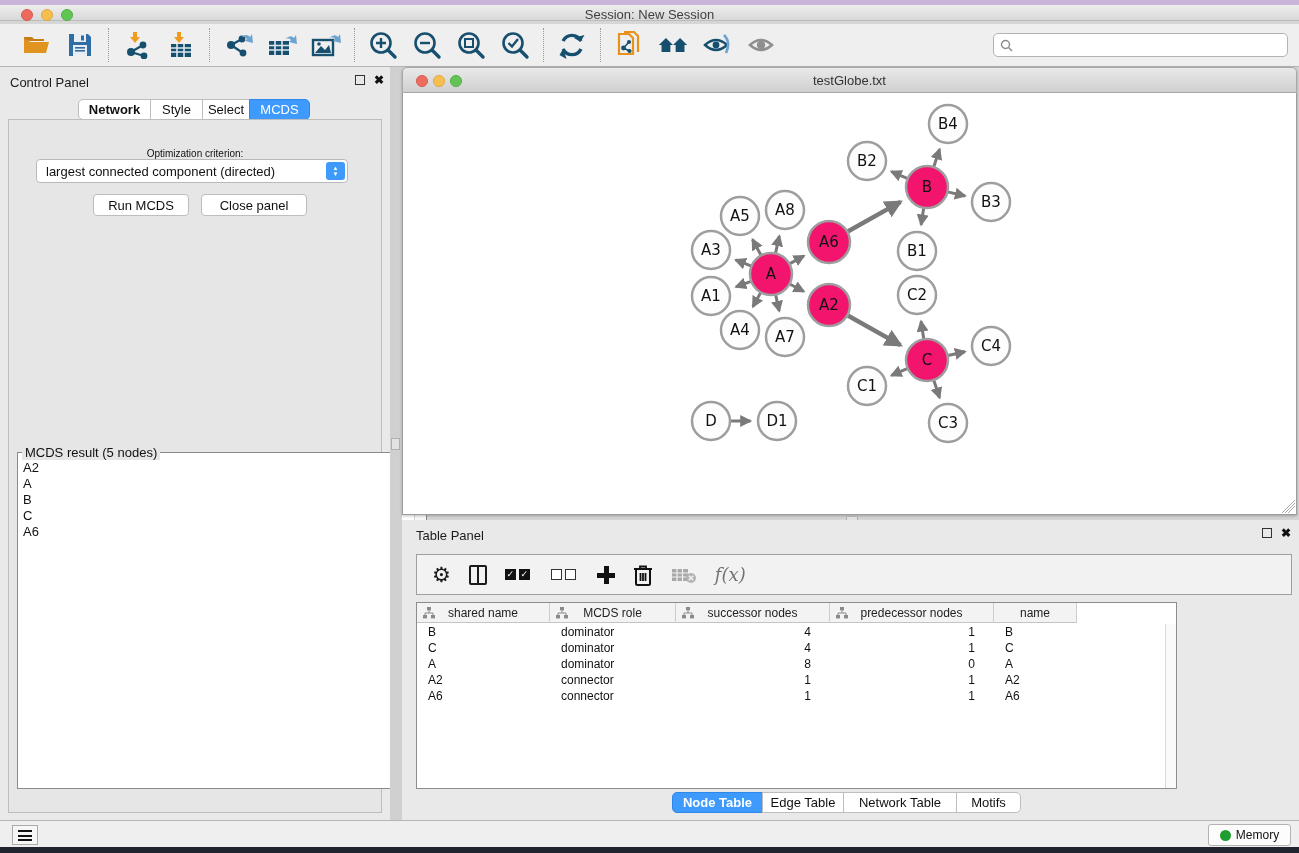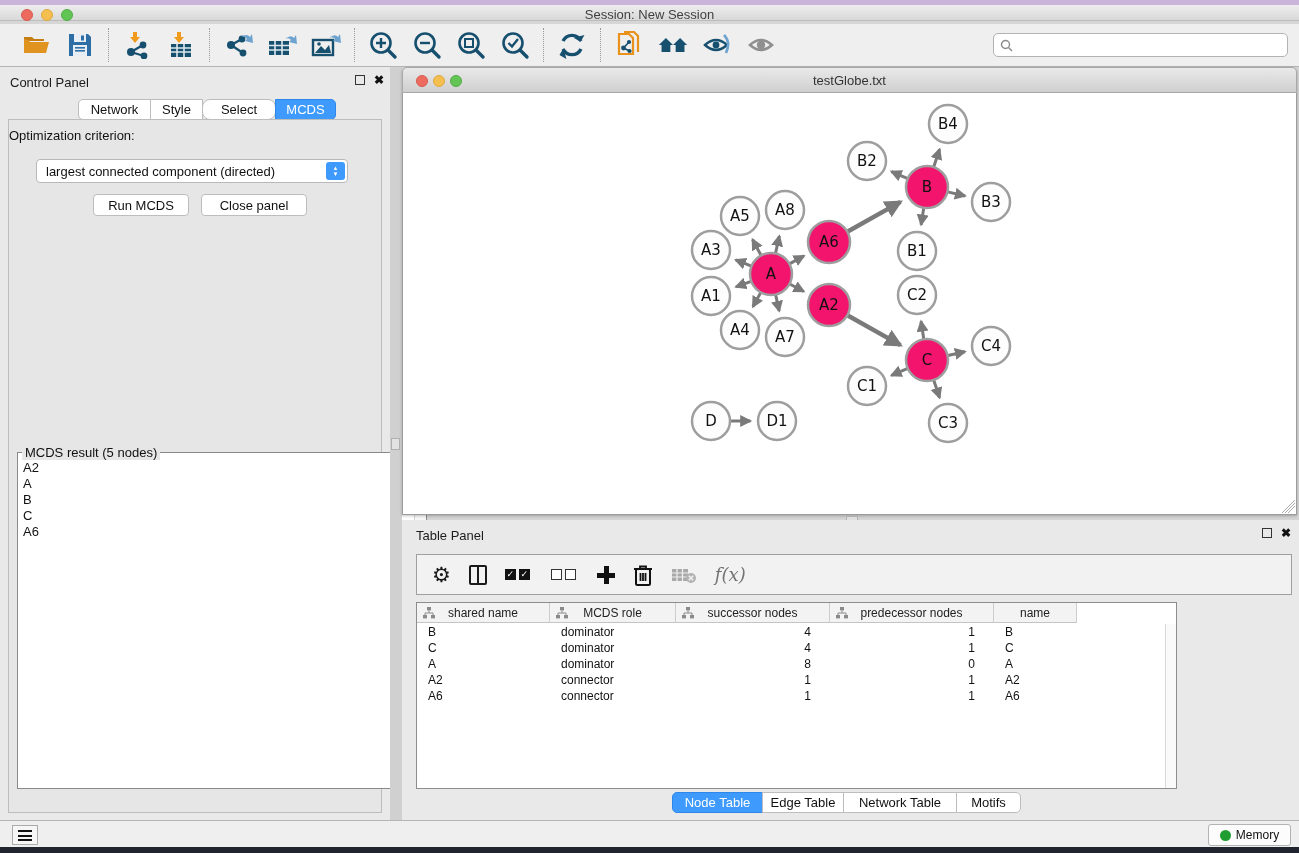--- a/index.html
+++ b/index.html
@@ -35,29 +35,29 @@
   
   .control-panel { position:absolute; left:0; top:0; width:390px; height:753px; background:#e9e9e9; }
   .panel-head { position:absolute; left:10px; top:8px; font-size:13px; color:#1c1c1c; }
   .panel-icons { position:absolute; right:6px; top:8px; display:flex; gap:9px; align-items:center; }
   .float-box { width:10px; height:10px; border:1.5px solid #333; }
   .close-x { font-size:12px; font-weight:bold; color:#111; line-height:10px; }
 
   .seg { display:flex; }
   .seg .seg-btn { height:21px; background:#ffffff; border:1px solid #bdbdbd; margin-left:-1px;
     font-size:13px; color:#111; display:flex; align-items:center; justify-content:center; cursor:default; }
-  .seg .seg-btn:first-child { border-radius:5px 0 0 5px; margin-left:0; }
+  .seg .seg-btn:first-child { border-radius:5px 0 0 5px; margin-left:0;font-weight:bold; }
   .seg .seg-btn:last-child { border-radius:0 5px 5px 0; }
   .seg .seg-btn.active { background:#3e9bfd; border-color:#2f87ea; color:#ffffff; }
 
   .cp-tabs { position:absolute; left:78px; top:32px; }
   .cp-frame { position:absolute; left:8px; top:52px; width:374px; height:694px;
     background:#e6e6e6; border:1px solid #bdbdbd; }
 
-  .opt-label { position:absolute; left:0; width:100%; top:8px; font-size:13px; color:#111; }
+  .opt-label { position:absolute; left:0; width:100%; top:28px; text-align:center; font-size:10px; color:#111; }
   .criterion { position:absolute; left:27px; top:39px; width:312px; height:24px; background:#ffffff;
     border:1px solid #b9b9b9; border-radius:4px; font-size:13px; color:#111;
     display:flex; align-items:center; padding-left:9px; }
   .criterion .stepper { position:absolute; right:2px; top:2px; width:19px; height:18px; background:#3e9bfd;
     border-radius:3px; display:flex; flex-direction:column; align-items:center; justify-content:center; }
   .criterion .stepper span { color:#fff; font-size:6px; line-height:6px; }
   .btn { background:#ffffff; border:1px solid #bdbdbd; border-radius:4px; font-size:13px; color:#111;
     display:flex; align-items:center; justify-content:center; height:22px; cursor:default; }
   .run-btn { position:absolute; left:84px; top:74px; width:96px; }
   .closep-btn { position:absolute; left:192px; top:74px; width:106px; }
@@ -302,21 +302,21 @@
 
     <div class="control-panel">
       <div class="panel-head">Control Panel</div>
       <div class="panel-icons">
         <span class="float-box"></span>
         <span class="close-x">✖</span>
       </div>
       <div class="seg cp-tabs" id="cp-tabs">
           <div class="seg-btn" style="width: 73px;">Network</div>
           <div class="seg-btn" style="width: 53px;">Style</div>
-          <div class="seg-btn" style="width: 74px; border-radius: 8px;">Select</div>
+          <div class="seg-btn" style="width: 48px;">Select</div>
           <div class="seg-btn active" style="width: 61px;">MCDS</div>
         </div>
       <div class="cp-frame">
         <div class="opt-label">Optimization criterion:</div>
         <div class="criterion">
           <span>largest connected component (directed)</span>
           <span class="stepper">
             <span>▲</span>
               <span>▼</span>
           </span>

